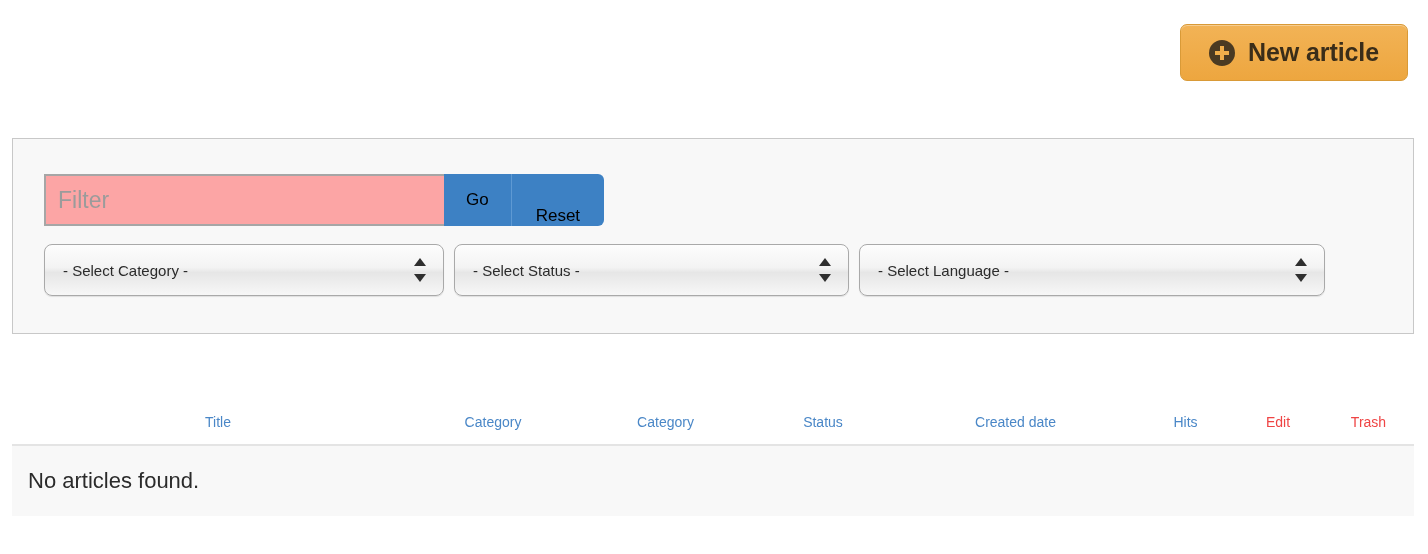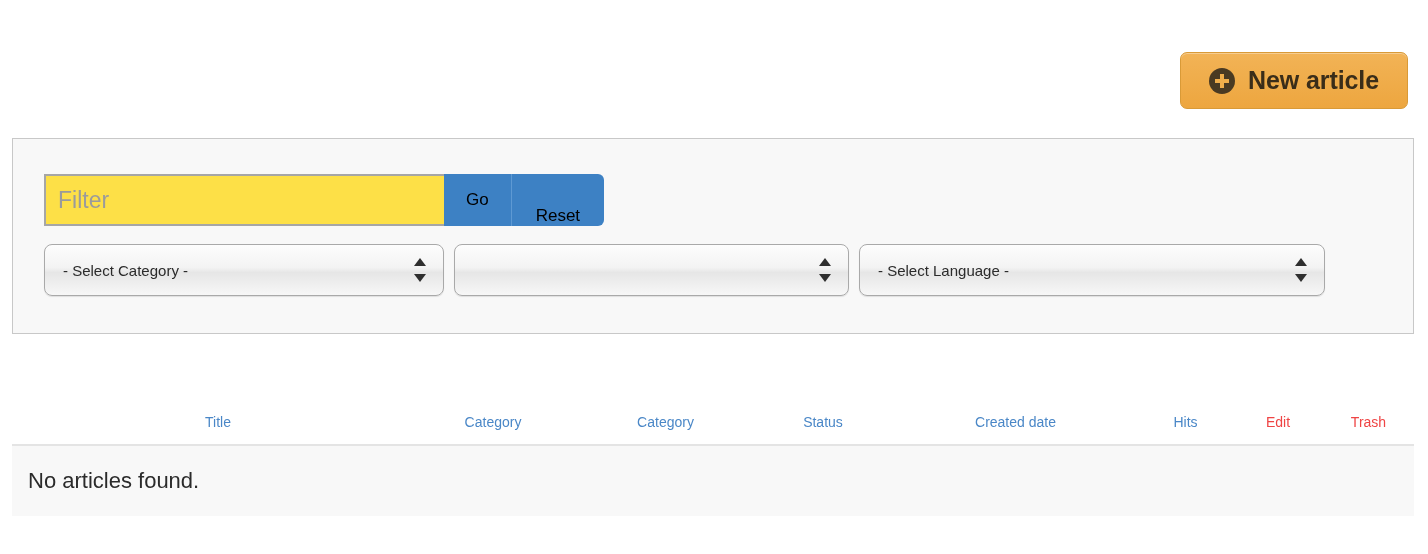--- a/index.html
+++ b/index.html
@@ -34,21 +34,20 @@
     box-sizing: border-box;
     background: linear-gradient(to bottom, #f2b356 0%, #eda63f 100%);
     border: 1px solid #d99a37;
     border-radius: 7px;
     display: flex;
     align-items: center;
     justify-content: center;
     gap: 13px;
     cursor: pointer;
     box-shadow: 0 1px 0 rgba(255,255,255,0.35) inset;
-    margin-top: 28px;
   }
   .new-article-btn .label {
     font-size: 25px;
     font-weight: bold;
     color: #3a2d19;
     letter-spacing: -0.1px;
     white-space: nowrap;
   }
   .plus-circle {
     width: 26px;
@@ -93,21 +92,21 @@
     left: 31px;
     display: flex;
     align-items: stretch;
   }
   .filter-input {
     width: 400px;
     height: 52px;
     box-sizing: border-box;
     border: 2px solid #a6a6a6;
     border-right: none;
-    background: #fde047;
+    background: #fca5a5;
     font-family: "Liberation Sans", sans-serif;
     font-size: 23px;
     color: #333333;
     padding: 0 12px;
     outline: none;
     border-radius: 0;
   }
   .filter-input::placeholder { color: #9b9b9b; opacity: 1; }
 
   .btn-blue {
@@ -233,20 +232,21 @@
 
   <div class="filter-row-2">
     <div class="sel sel-cat">
       <span class="sel-text">- Select Category -</span>
       <span class="arrows">
           <i class="up"></i>
           <i class="dn"></i>
         </span>
     </div>
     <div class="sel sel-stat">
+      <span class="sel-text">- Select Status -</span>
       <span class="arrows">
           <i class="up"></i>
           <i class="dn"></i>
         </span>
     </div>
     <div class="sel sel-lang">
       <span class="sel-text">- Select Language -</span>
       <span class="arrows">
           <i class="up"></i>
           <i class="dn"></i>

